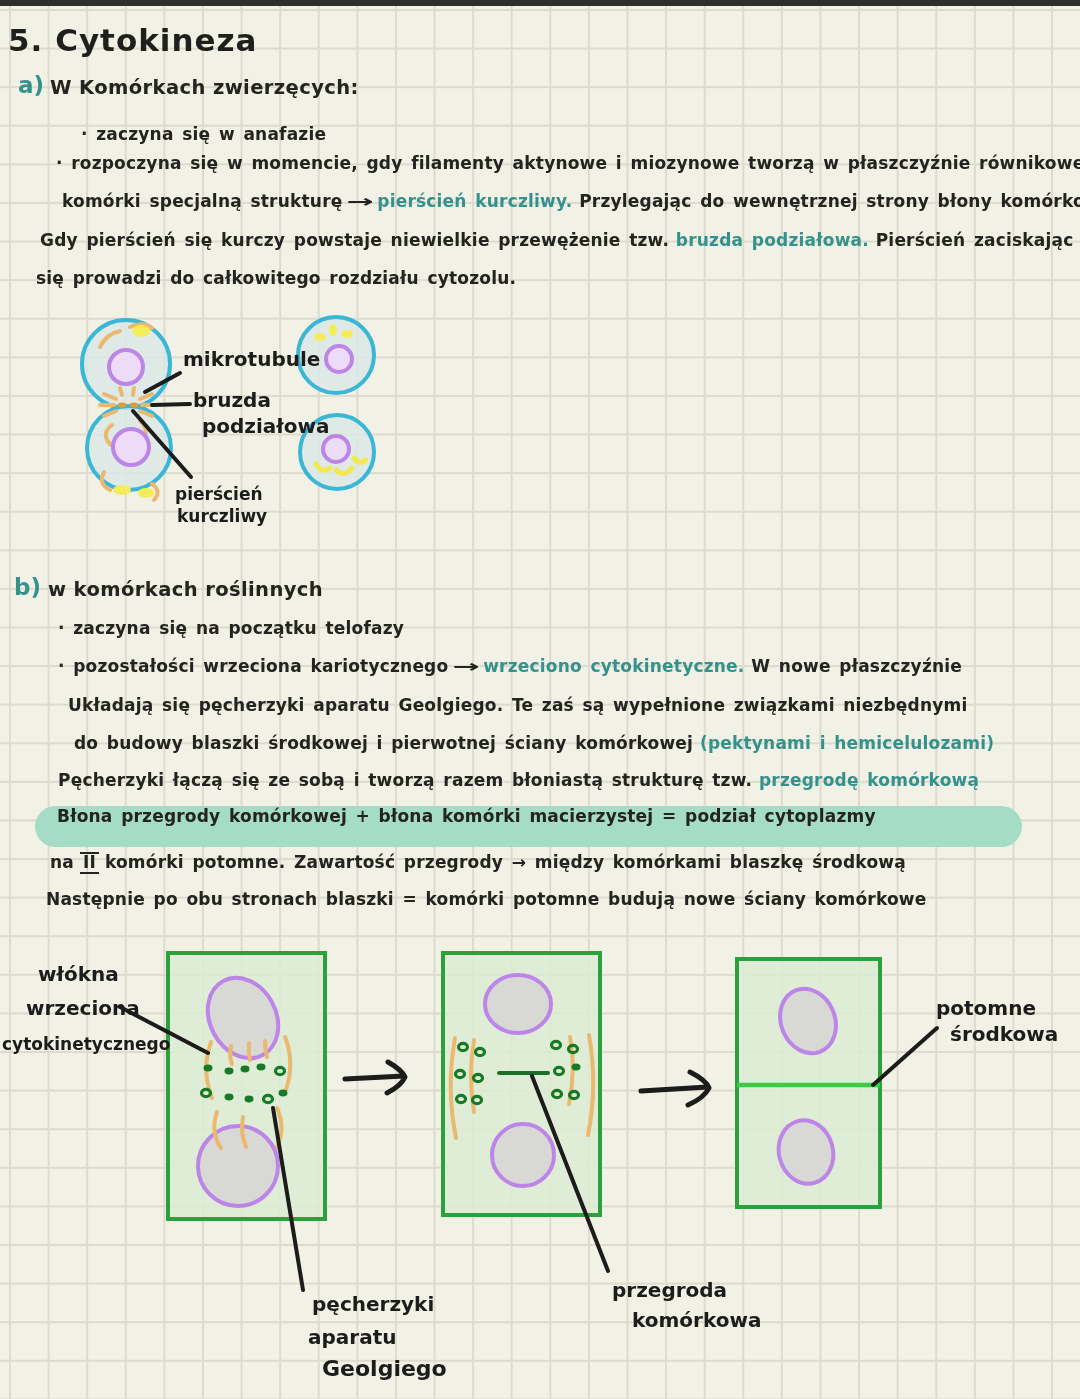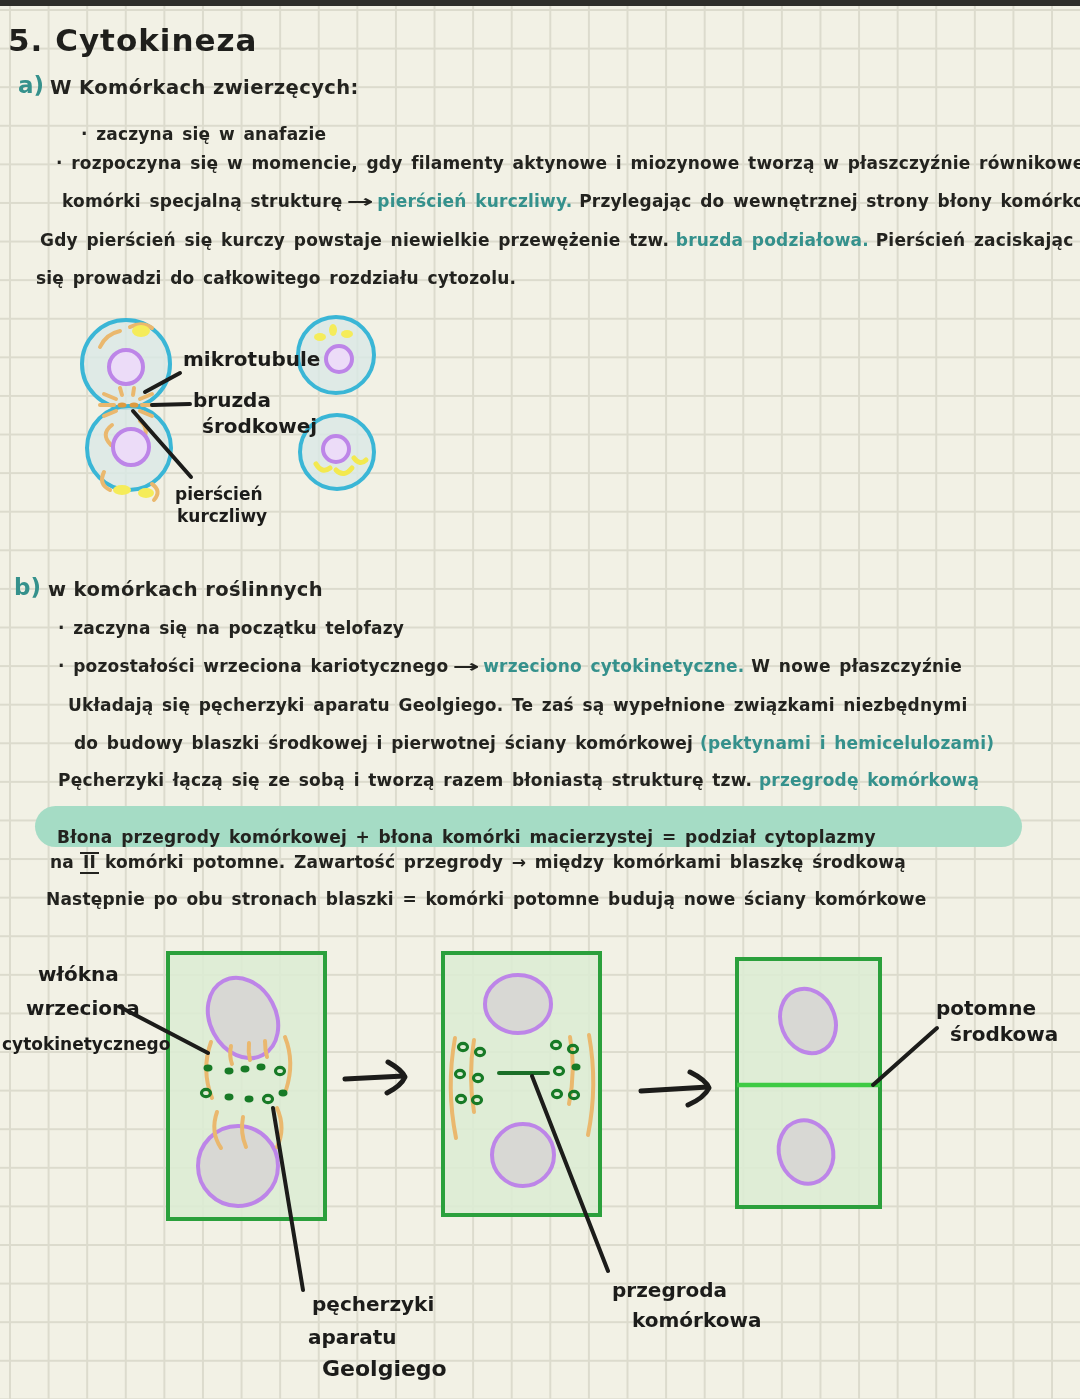--- a/index.html
+++ b/index.html
@@ -18,21 +18,21 @@
   .marker{font-size:23px;font-weight:700;color:#35918c;}
   .h{font-size:19.5px;font-weight:700;color:#23231f;letter-spacing:.4px;}
   .line{white-space:nowrap;font-weight:700;font-size:17px;color:#23231f;letter-spacing:.2px;word-spacing:2.5px;}
   .teal{color:#35918c;}
   .sp{margin-right:.4em;}
   .arrow{display:inline-block;transform:scaleX(1.9);margin:0 .6em;color:#23231f;}
   .bullet{margin-right:.5em;}
   .roman{display:inline-block;border-top:2.5px solid #23231f;border-bottom:2.5px solid #23231f;
          padding:0 3px;margin:0 .35em;line-height:1.05;}
   .hpill{position:absolute;z-index:2;left:35px;top:806px;width:987px;height:41px;background:#a5dcc5;
-         border-radius:21px;display:flex;align-items:flex-end;padding:0 0 0 22px;box-sizing:border-box;}
+         border-radius:21px;display:flex;align-items:flex-start;padding:0 0 0 22px;box-sizing:border-box;}
   .hpill .line{position:static;}
   .dlabel{position:absolute;z-index:2;font-weight:700;font-size:20px;color:#1c1c1a;white-space:nowrap;}
   .small{font-size:17px;}
   .big{font-size:22px;}
 
   
   .cellA{fill:#d9e8e6;fill-opacity:.8;stroke:#3ab6d6;stroke-width:4;}
   .nuc{fill:#ecdcf8;stroke:#bd85e8;stroke-width:4;}
   .or{fill:none;stroke:#eab86e;stroke-width:4;stroke-linecap:round;}
   .orf{fill:#dd9b40;stroke:none;}
@@ -181,21 +181,21 @@
   <div class="txt line" style="left:62px;top:191px;">
     <span>komórki specjalną strukturę</span><span class="arrow">→</span><span class="teal sp">pierścień kurczliwy.</span><span>Przylegając do wewnętrznej strony błony komórkowej</span>
   </div>
   <div class="txt line" style="left:40px;top:230px;">
     <span class="sp">Gdy pierścień się kurczy powstaje niewielkie przewężenie tzw.</span><span class="teal sp">bruzda podziałowa.</span><span>Pierścień zaciskając</span>
   </div>
   <div class="txt line" style="left:36px;top:268px;">się prowadzi do całkowitego rozdziału cytozolu.</div>
 
   <div class="dlabel" style="left:183px;top:347px;">mikrotubule</div>
   <div class="dlabel" style="left:193px;top:388px;">bruzda</div>
-  <div class="dlabel" style="left:202px;top:414px;">środkowej</div>
+  <div class="dlabel" style="left:202px;top:414px;">podziałowa</div>
   <div class="dlabel small" style="left:175px;top:484px;">pierścień</div>
   <div class="dlabel small" style="left:177px;top:506px;">kurczliwy</div>
 
   <div class="txt marker" style="left:14px;top:574px;">b)</div>
   <div class="txt h" style="left:48px;top:578px;">w komórkach roślinnych</div>
 
   <div class="txt line" style="left:58px;top:618px;">
     <span class="bullet">·</span><span>zaczyna się na początku telofazy</span>
   </div>
   <div class="txt line" style="left:58px;top:656px;">

